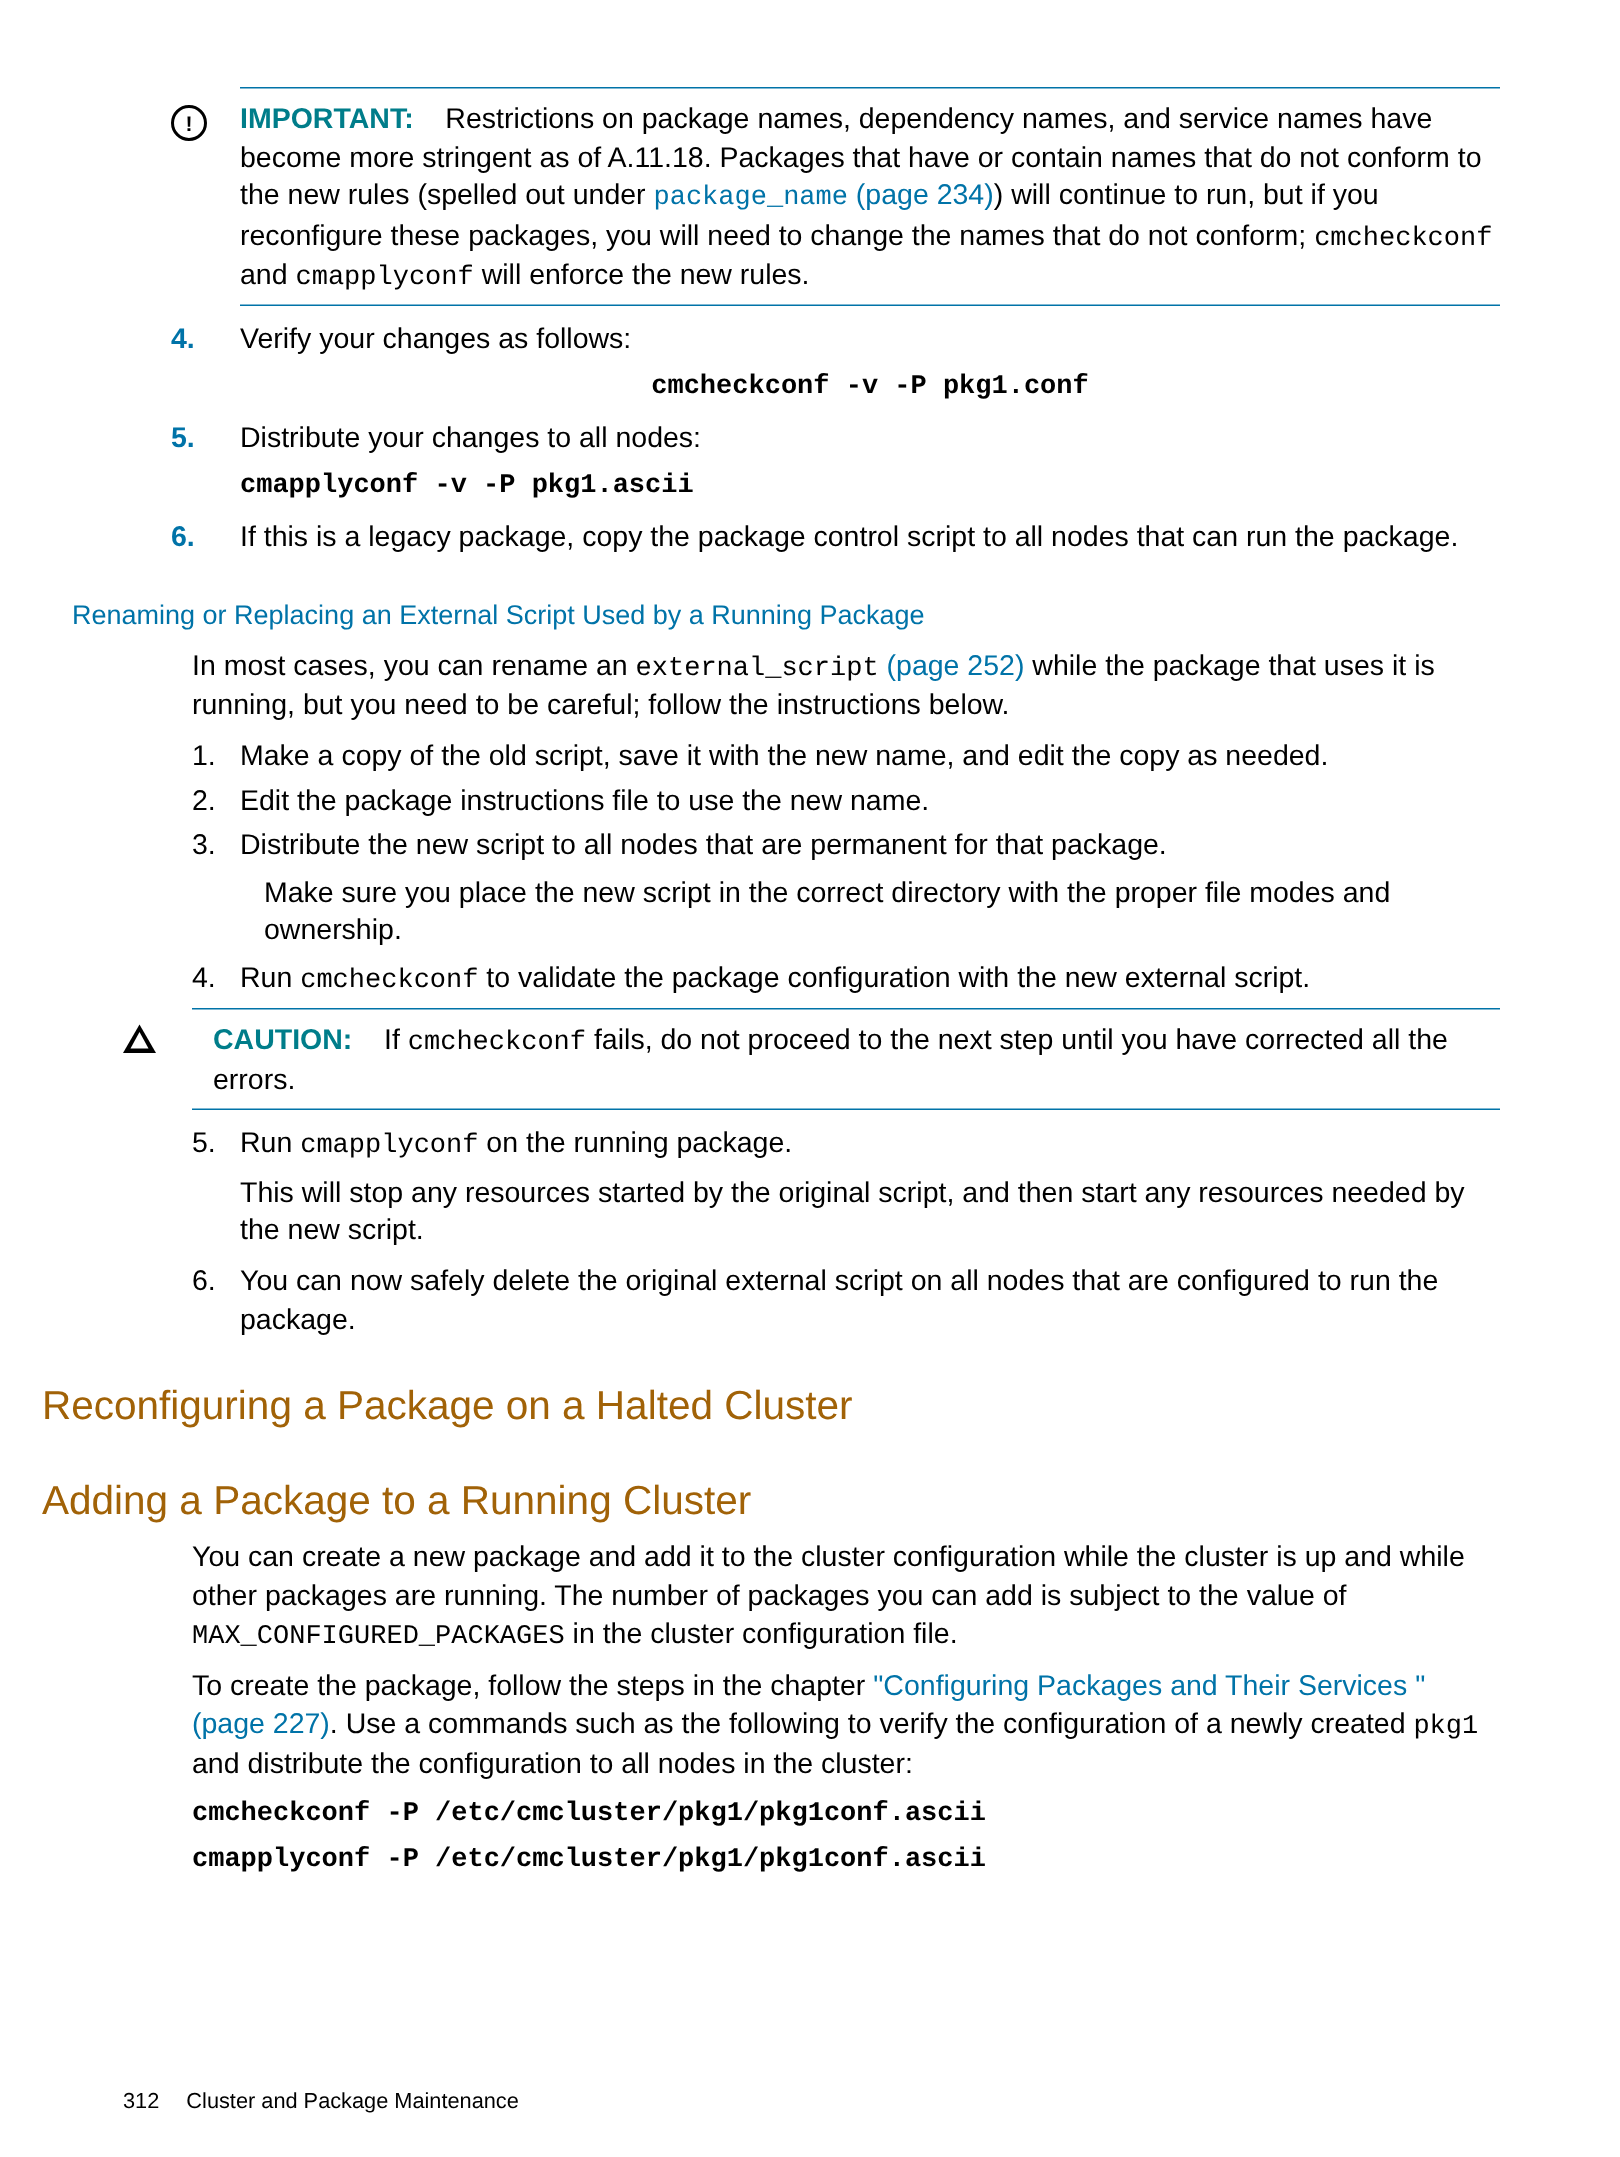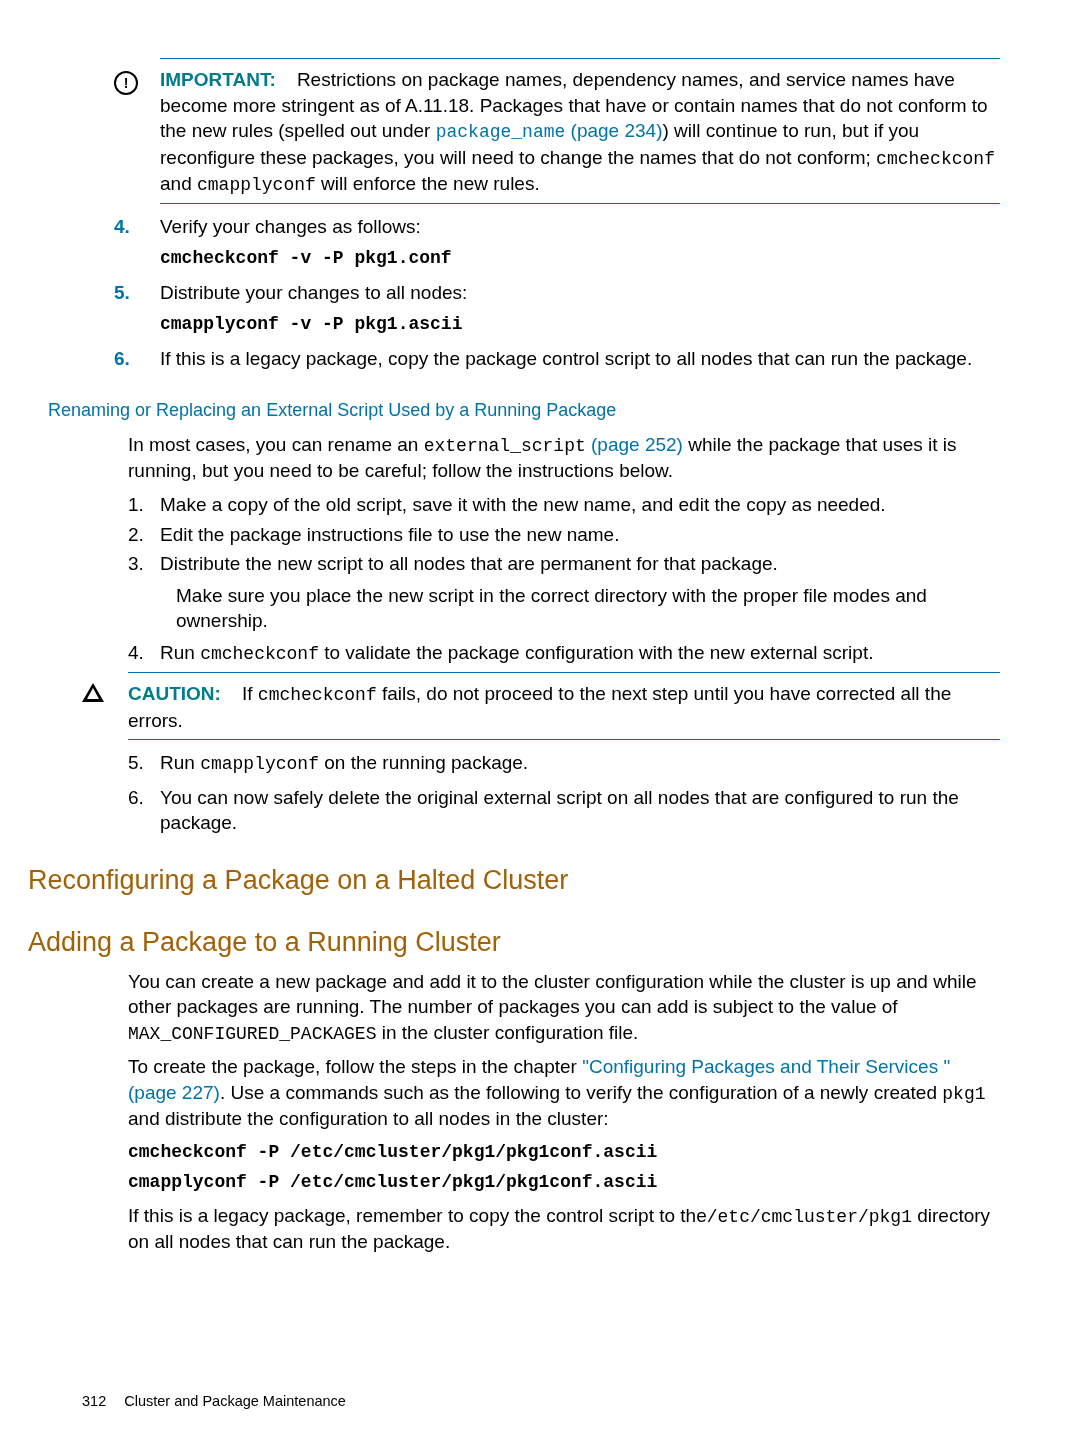--- a/index.html
+++ b/index.html
@@ -67,21 +67,21 @@
       <span class="callout-label teal">IMPORTANT:</span>&nbsp;&nbsp;&nbsp;
       <span>Restrictions on package names, dependency names, and service names have become more stringent as of A.11.18. Packages that have or contain names that do not conform to the new rules (spelled out under </span><span class="mono link">package_name</span><span class="link"> (page 234)</span><span>) will continue to run, but if you reconfigure these packages, you will need to change the names that do not conform; </span><span class="mono">cmcheckconf</span><span> and </span><span class="mono">cmapplyconf</span><span> will enforce the new rules.</span>
     </div>
   </div>
   <hr class="rule">
 
   <div class="row" style="margin-left:32px; margin-top:10px;">
     <div class="num-col num-bold">4.</div>
     <div class="content-col">
       <div>Verify your changes as follows:</div>
-      <div class="mono bold" style="margin-top:6px;">cmcheckconf -v -P pkg1.conf</div>
+      <div class="mono bold" style="margin-top:6px;text-align:center;">cmcheckconf -v -P pkg1.conf</div>
     </div>
   </div>
 
   <div class="row" style="margin-left:32px; margin-top:10px;">
     <div class="num-col num-bold">5.</div>
     <div class="content-col">
       <div>Distribute your changes to all nodes:</div>
       <div class="mono bold" style="margin-top:6px;">cmapplyconf -v -P pkg1.ascii</div>
     </div>
   </div>
@@ -115,55 +115,53 @@
     </li>
     <li style="margin-top:6px;">
         <span class="n">4.</span>
       <span class="t">
         <span>Run </span><span class="mono">cmcheckconf</span><span> to validate the package configuration with the new external script.</span>
       </span>
     </li>
   </ol>
 
   <hr class="rule-full">
-  <div class="row" style="margin-left:0;">
+  <div class="row" style="margin-left:0;gap:14px;">
     <div class="icon-col"><span class="tri"></span></div>
     <div class="content-col">
       <span class="callout-label teal">CAUTION:</span>&nbsp;&nbsp;&nbsp;
       <span>If </span><span class="mono">cmcheckconf</span><span> fails, do not proceed to the next step until you have corrected all the errors.</span>
     </div>
   </div>
   <hr class="rule-full">
 
   <ol class="subnum" style="margin-top:10px;">
     <li>
         <span class="n">5.</span>
       <span class="t">
         <div><span>Run </span><span class="mono">cmapplyconf</span><span> on the running package.</span></div>
+        <div style="margin-top:6px;">This will stop any resources started by the original script, and then start any resources needed by the new script.</div>
       </span>
     </li>
     <li style="margin-top:8px;">
         <span class="n">6.</span>
         <span class="t">You can now safely delete the original external script on all nodes that are configured to run the package.</span>
       </li>
   </ol>
 
   <div class="h2" style="margin-left:-54px;">Reconfiguring a Package on a Halted Cluster</div>
 
   <div class="h2" style="margin-left:-54px;">Adding a Package to a Running Cluster</div>
   <div class="body-block">
     <span>You can create a new package and add it to the cluster configuration while the cluster is up and while other packages are running. The number of packages you can add is subject to the value of </span><span class="mono">MAX_CONFIGURED_PACKAGES</span><span> in the cluster configuration file.</span>
   </div>
   <div class="body-block" style="margin-top:8px;">
     <span>To create the package, follow the steps in the chapter </span><span class="link">"Configuring Packages and Their Services " (page 227)</span><span>. Use a commands such as the following to verify the configuration of a newly created </span><span class="mono">pkg1</span><span> and distribute the configuration to all nodes in the cluster:</span>
   </div>
   <div class="body-block mono bold" style="margin-top:8px;">cmcheckconf -P /etc/cmcluster/pkg1/pkg1conf.ascii</div>
   <div class="body-block mono bold" style="margin-top:6px;">cmapplyconf -P /etc/cmcluster/pkg1/pkg1conf.ascii</div>
-  <div class="body-block" style="margin-top:8px;">
-    <span>If this is a legacy package, remember to copy the control script to the</span><span class="mono">/etc/cmcluster/pkg1</span><span> directory on all nodes that can run the package.</span>
-  </div>
 
 </div>
 
 <div class="footer">
   <span class="pnum">312</span>
   <span>Cluster and Package Maintenance</span>
 </div>
 
 </body></html>

